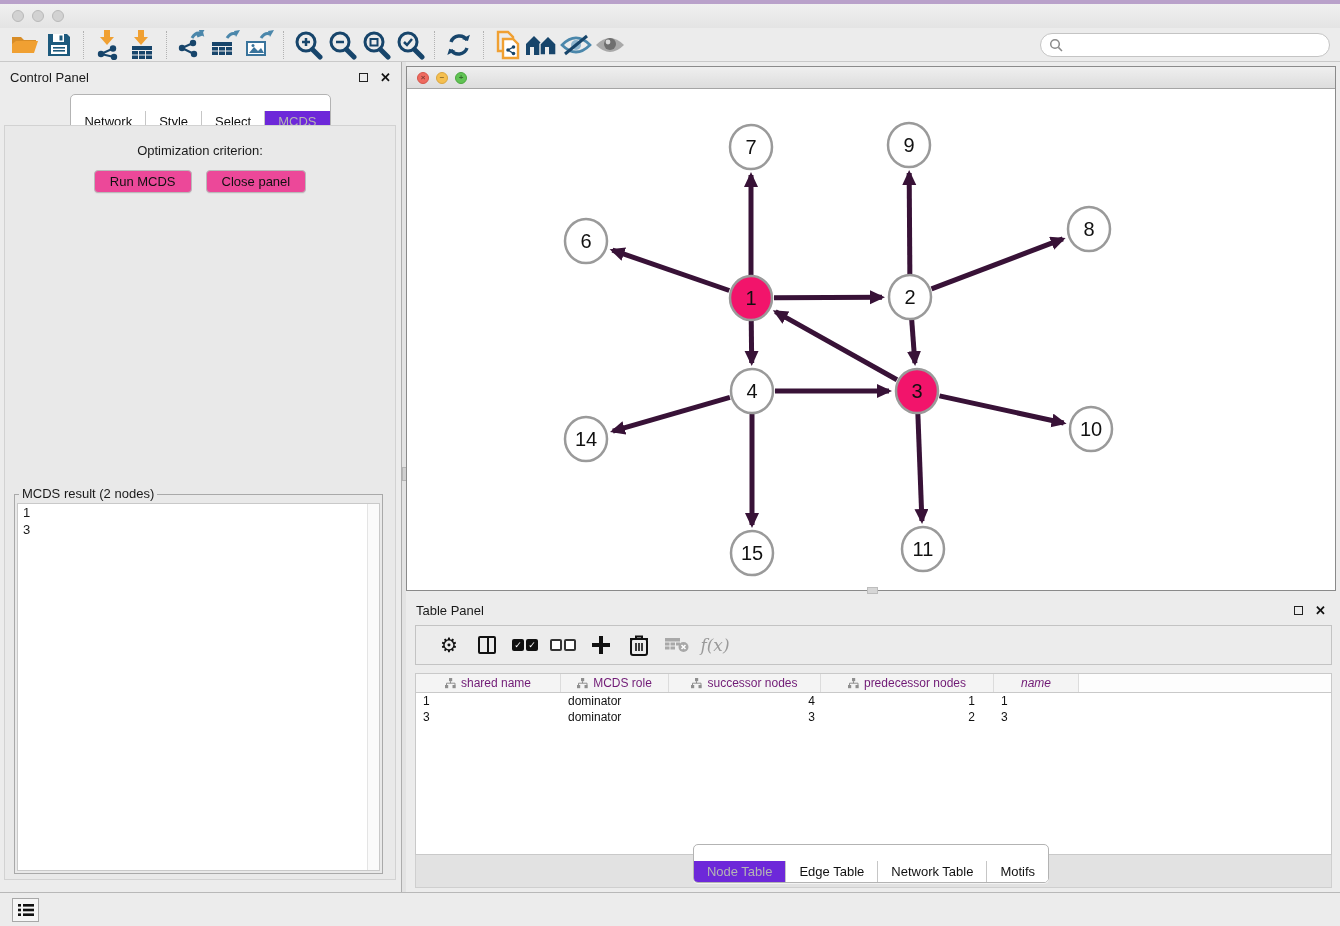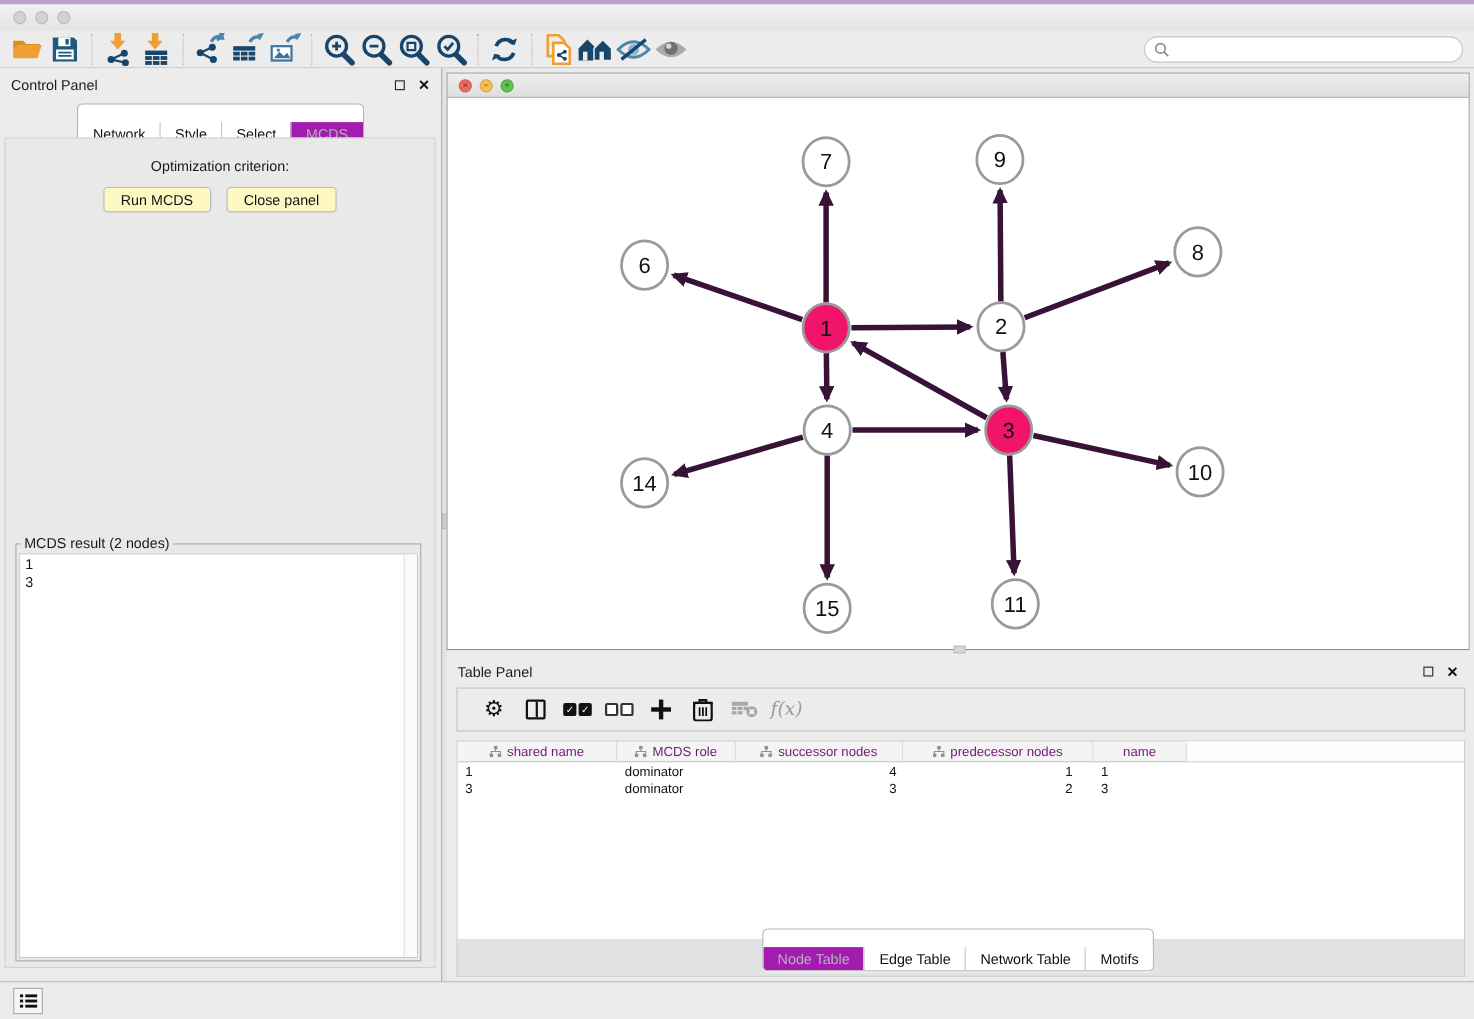--- a/index.html
+++ b/index.html
@@ -26,31 +26,31 @@
   .control-panel { position:absolute; left:0; top:62px; width:401px; bottom:34px; background:#ececec; }
   .panel-head { height:30px; display:flex; align-items:center; padding:0 10px; }
   .panel-head .ptitle { font-size:13px; color:#1a1a1a; }
   .panel-head .spacer { flex:1; }
   .float-box { width:9px; height:9px; border:1.5px solid #222; display:inline-block; margin-right:12px; }
   .close-x { font-size:13px; font-weight:bold; color:#111; line-height:9px; }
   .seg-row { display:flex; justify-content:center; margin-top:2px; }
   .seg { display:inline-flex; border:1px solid #b3b3b3; border-radius:5px; overflow:hidden; background:#fff; box-shadow:0 1px 0 rgba(255,255,255,.6); }
   .seg .seg-btn { border:none; border-left:1px solid #c6c6c6; background:#fff; font-family:"Liberation Sans",sans-serif; font-size:13px; padding:3px 13px; color:#111; cursor:default;margin-top:16px; }
   .seg .seg-btn:first-child { border-left:none; }
-  .seg .seg-btn.active { background:#a21caf; color:#b4b4b4; }
+  .seg .seg-btn.active { background:#6d28d9; color:#b4b4b4; }
   .mcds-panel { position:absolute; left:4px; right:5px; top:63px; bottom:12px; background:#e9e9e9; border:1px solid #d2d2d2; }
   .crit-label { text-align:center; margin-top:17px; font-size:13px; }
   .crit-select { width:308px; height:22px; margin:8px auto 0 auto; background:#fff; border:1px solid #b0b0b0; border-radius:4px; display:flex; align-items:center; padding:0 6px 0 9px; font-size:13px; }
   .crit-select .sel-text { flex:1; }
   .stepper { display:flex; flex-direction:column; align-items:center; gap:2px; }
   .stepper i { width:0; height:0; border-left:4px solid transparent; border-right:4px solid transparent; display:block; }
   .stepper .up { border-bottom:5px solid #555; }
   .stepper .dn { border-top:5px solid #555; }
   .btn-row { display:flex; justify-content:center; gap:14px; margin-top:12px; }
-  .mac-btn { background:#fef9c3; border:1px solid #b9b9b9; border-radius:4px; font-family:"Liberation Sans",sans-serif; font-size:13px; padding:3px 15px; color:#111; box-shadow:0 1px 0 rgba(0,0,0,.04); }
+  .mac-btn { background:#ec4899; border:1px solid #b9b9b9; border-radius:4px; font-family:"Liberation Sans",sans-serif; font-size:13px; padding:3px 15px; color:#111; box-shadow:0 1px 0 rgba(0,0,0,.04); }
   .result-fieldset { position:absolute; left:9px; right:12px; top:368px; bottom:5px; border:1px solid #a9a9a9; }
   .result-legend { position:absolute; top:-9px; left:4px; background:#e9e9e9; padding:0 3px; font-size:13px; }
   .result-area { position:absolute; left:2px; right:2px; top:8px; bottom:2px; background:#fff; border:1px solid #c9c9c9; overflow:hidden; }
   .result-line { font-size:13px; line-height:17px; padding-left:5px; }
   .result-scroll { position:absolute; right:0; top:0; bottom:0; width:12px; background:#fafafa; border-left:1px solid #e4e4e4; }
 
   .v-divider { position:absolute; left:401px; width:5px; top:62px; bottom:34px; background:#e3e3e3; border-left:1px solid #adadad; }
   .v-grip { position:absolute; left:0; top:405px; width:5px; height:14px; background:#cfcfcf; border:1px solid #b5b5b5; }
 
   
@@ -456,21 +456,21 @@
           <svg width="11" height="11" viewBox="0 0 11 11" class="hdr-tree">
             <g fill="#8f8f8f">
               <rect x="4" y="0" width="3.2" height="3.2"></rect>
               <rect x="0" y="7" width="3.2" height="3.2"></rect>
               <rect x="7.5" y="7" width="3.2" height="3.2"></rect>
               <path d="M5.5 3.2 v2 M1.5 7 v-1.8 h8.5 v1.8" stroke="#8f8f8f" stroke-width="1" fill="none"></path>
             </g>
           </svg>
           <span>predecessor nodes</span>
         </div>
-        <div class="th" style="width: 85px;">
+        <div class="th" style="width: 85px; font-style: italic;">
           <span>name</span>
         </div>
         <div class="th filler"></div>
       </div>
     <div id="table-body">
         <div class="trow">
           <div class="td al" style="width: 145px;">1</div>
           <div class="td al" style="width: 108px;">dominator</div>
           <div class="td ar" style="width: 152px;">4</div>
           <div class="td arr" style="width: 173px;">1</div>

